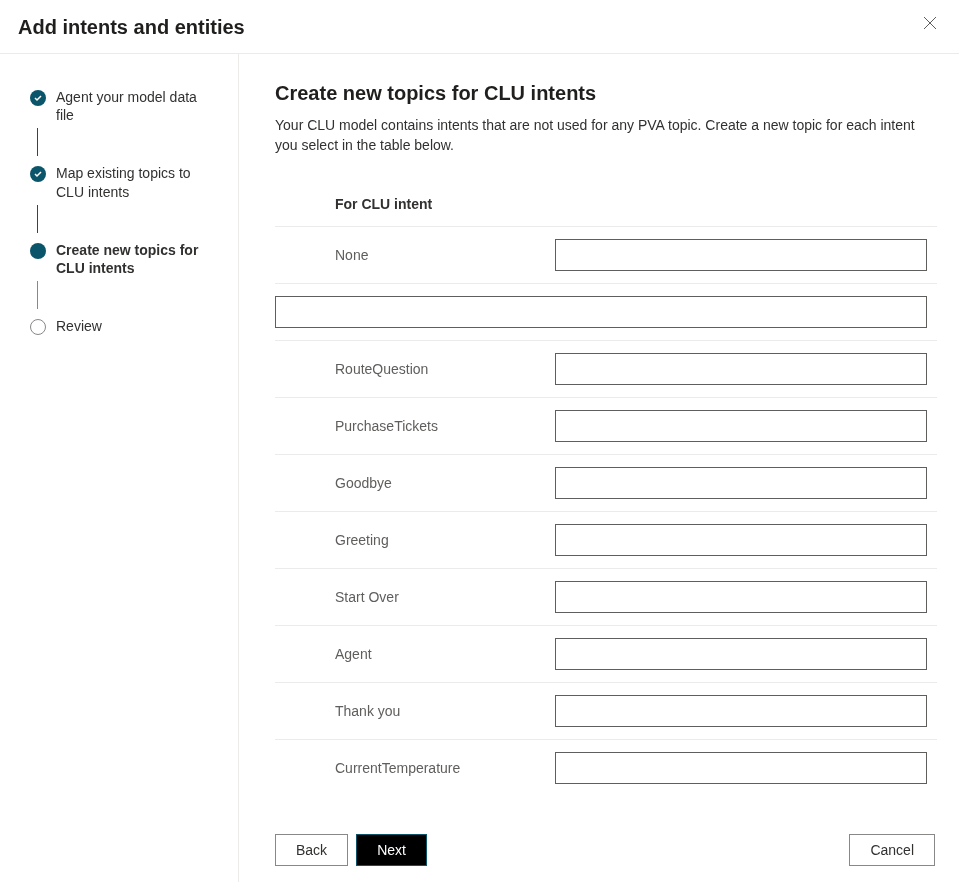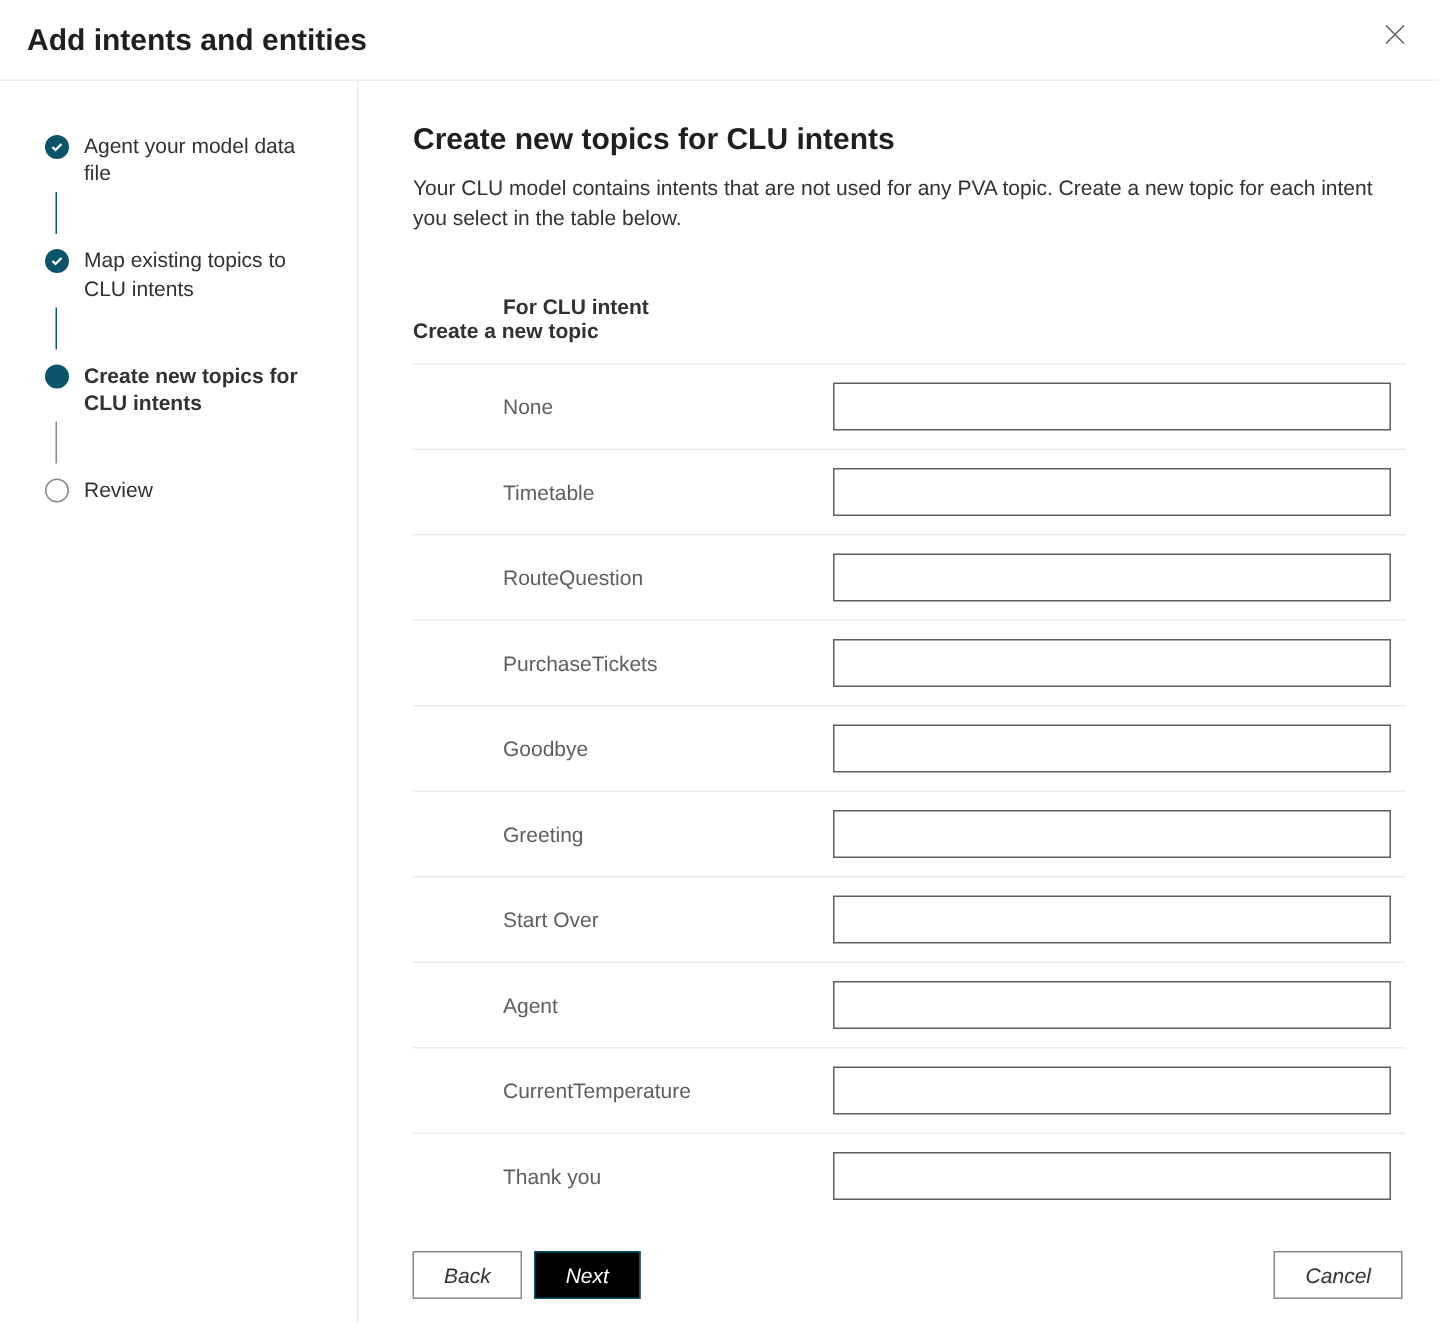--- a/index.html
+++ b/index.html
@@ -164,21 +164,20 @@
   .footer .left { display:flex; gap:8px; }
   .btn {
     height: 32px;
     padding: 0 20px;
     font-size: 14px;
     font-family: inherit;
     border: 1px solid #8a8886;
     background: #fff;
     color: #323130;
     cursor: pointer;
-    font-style: italic;
   }
   .btn.primary {
     background: #000000;
     border-color: #0b556a;
     color: #fff;
   }
 </style>
 </head>
 <body>
 
@@ -227,29 +226,27 @@
 
   </div>
 
   <div class="main">
     <div class="main-content">
       <h2>Create new topics for CLU intents</h2>
       <p class="desc">Your CLU model contains intents that are not used for any PVA topic. Create a new topic for each intent you select in the table below.</p>
 
       <div class="table-header">
         <div class="col-intent">For CLU intent</div>
-        <div class="col-topic">Create a new topic</div>
       </div>
 
       <div class="row">
         <div class="intent">None</div>
         <div class="topic"><input type="text" value="" style=""></div>
       </div>
       <div class="row">
-        <div class="intent">Timetable</div>
         <div class="topic"><input type="text" value="" style=""></div>
       </div>
       <div class="row">
         <div class="intent">RouteQuestion</div>
         <div class="topic"><input type="text" value="" style=""></div>
       </div>
       <div class="row">
         <div class="intent">PurchaseTickets</div>
         <div class="topic"><input type="text" value="" style=""></div>
       </div>
@@ -263,25 +260,25 @@
       </div>
       <div class="row">
         <div class="intent">Start Over</div>
         <div class="topic"><input type="text" value="" style=""></div>
       </div>
       <div class="row">
         <div class="intent">Agent</div>
         <div class="topic"><input type="text" value="" style=""></div>
       </div>
       <div class="row">
+        <div class="intent">Thank you</div>
+        <div class="topic"><input type="text" value="" style=""></div>
+      </div>
+      <div class="row">
         <div class="intent">CurrentTemperature</div>
-        <div class="topic"><input type="text" value="" style=""></div>
-      </div>
-      <div class="row">
-        <div class="intent">Thank you</div>
         <div class="topic"><input type="text" value="" style=""></div>
       </div>
 
     </div>
 
     <div class="footer">
       <div class="left">
         <button class="btn">Back</button>
         <button class="btn primary">Next</button>
       </div>

